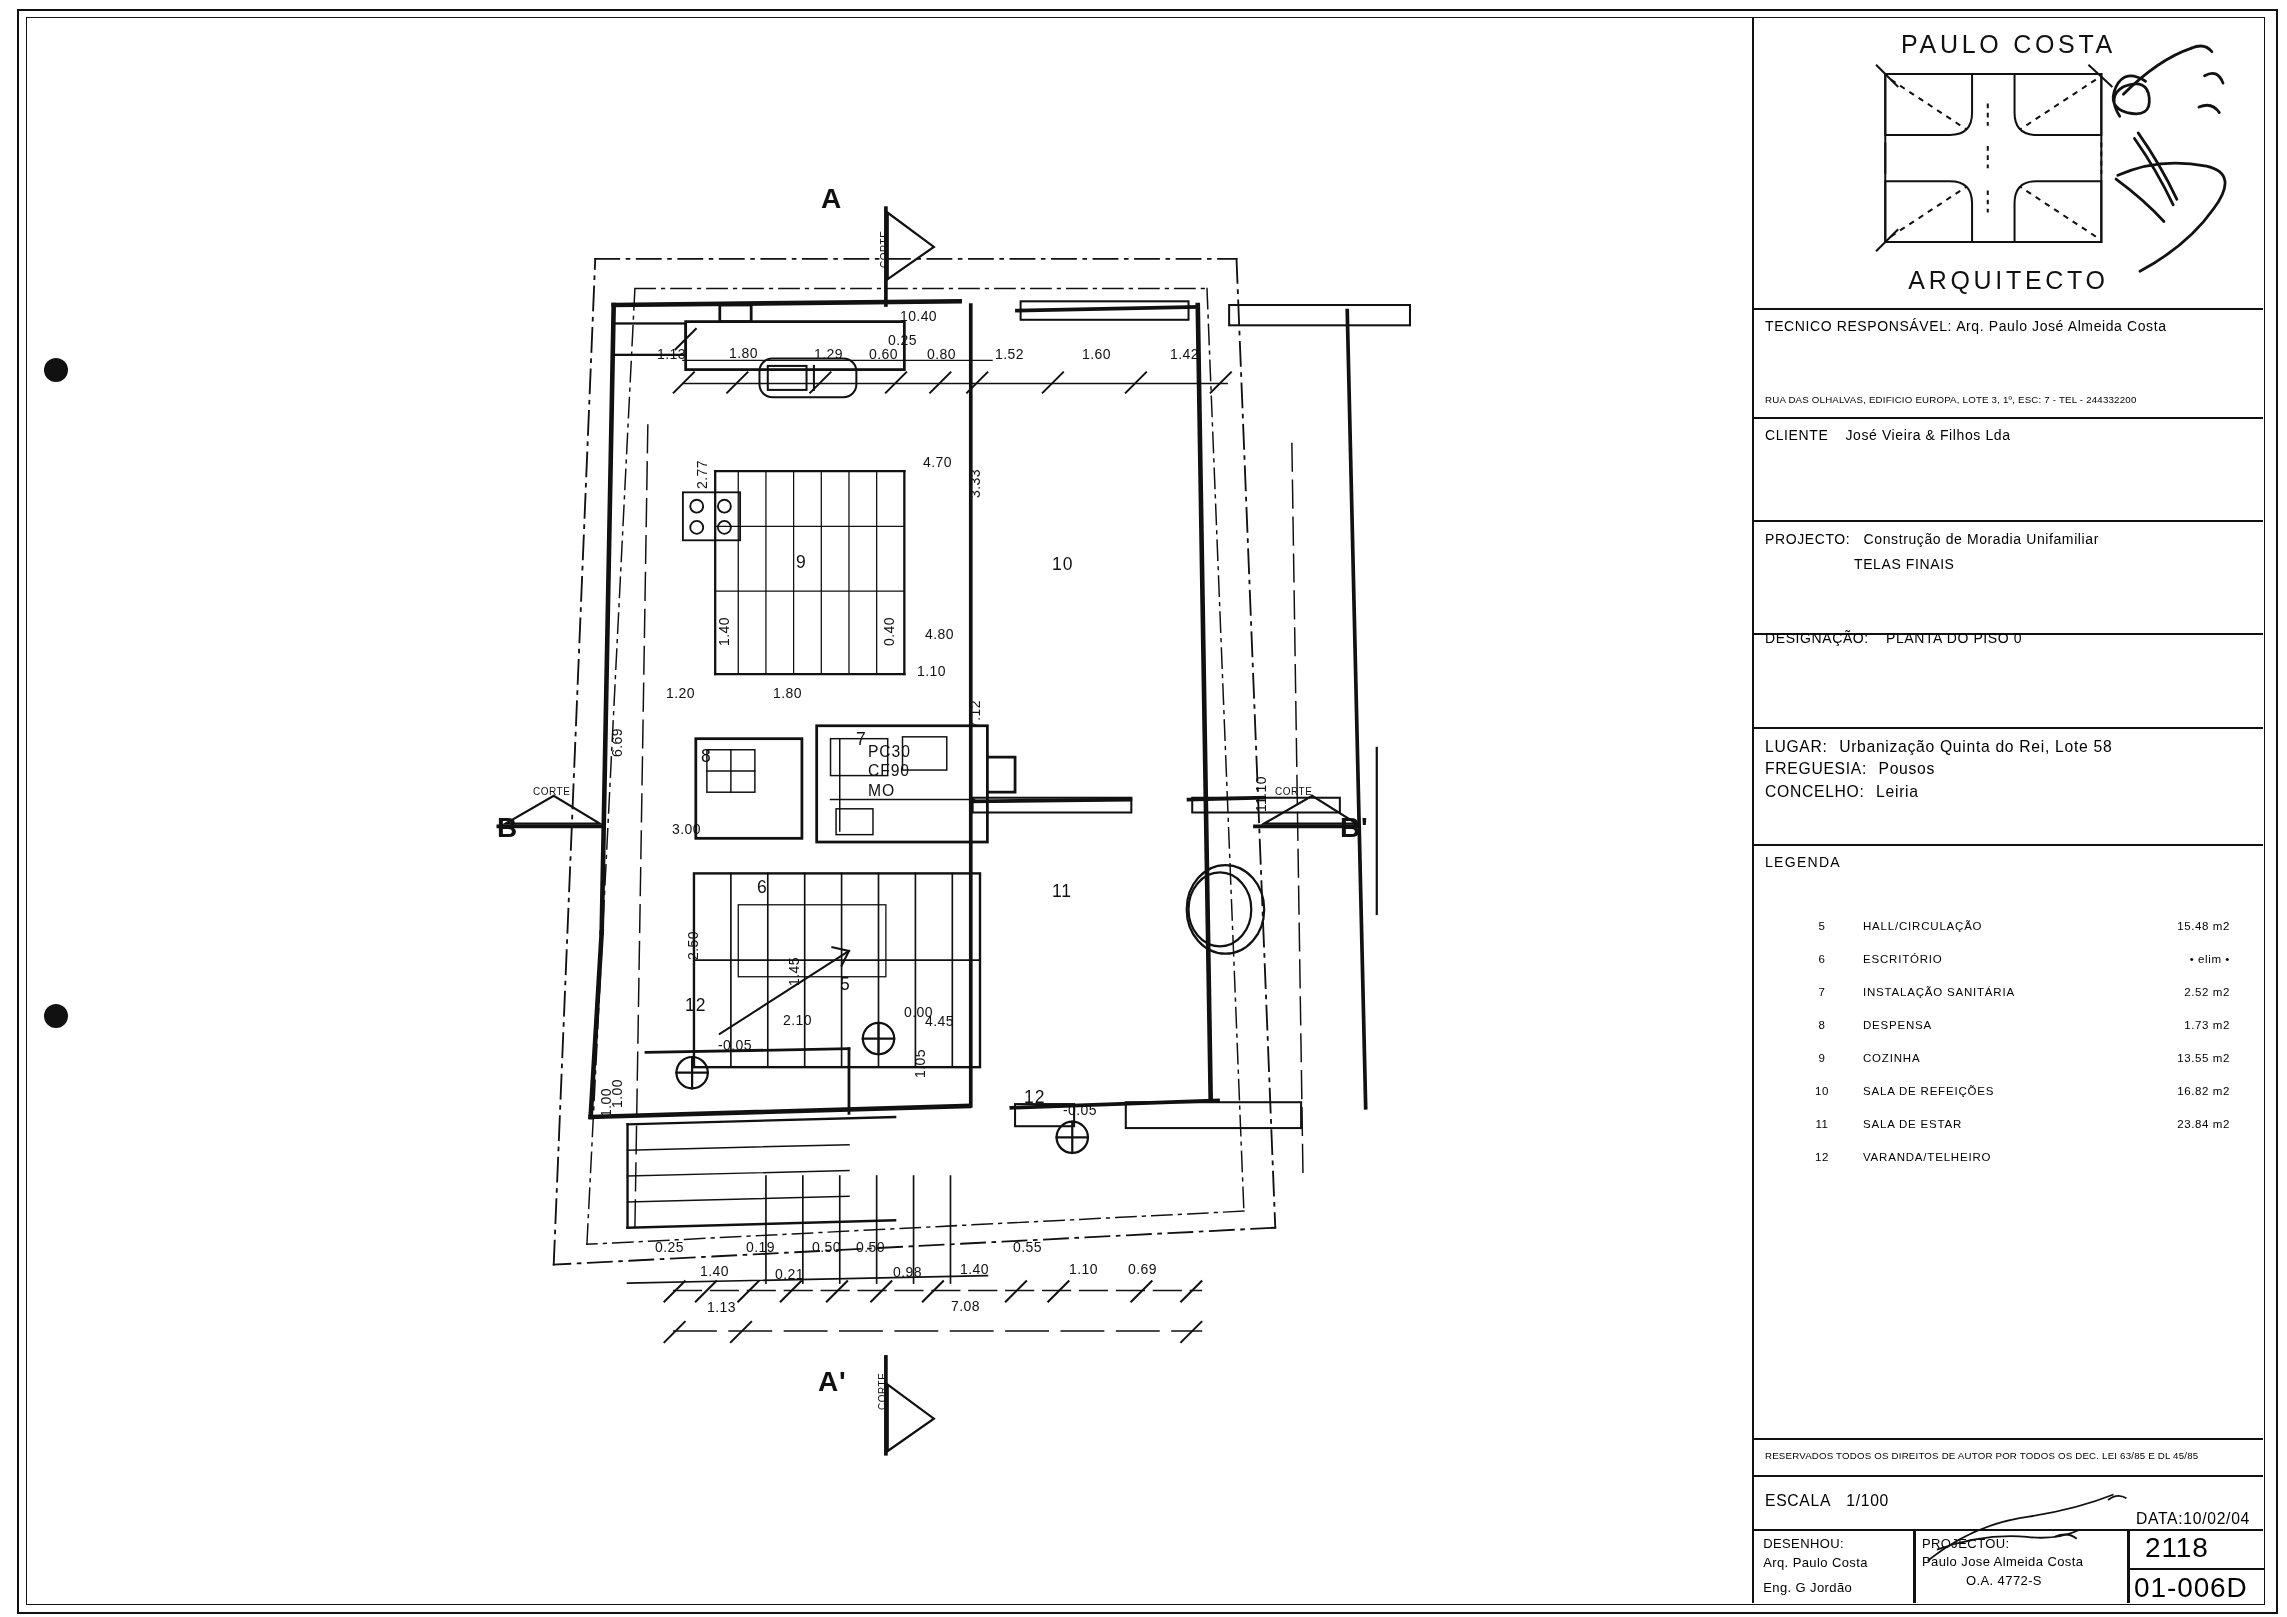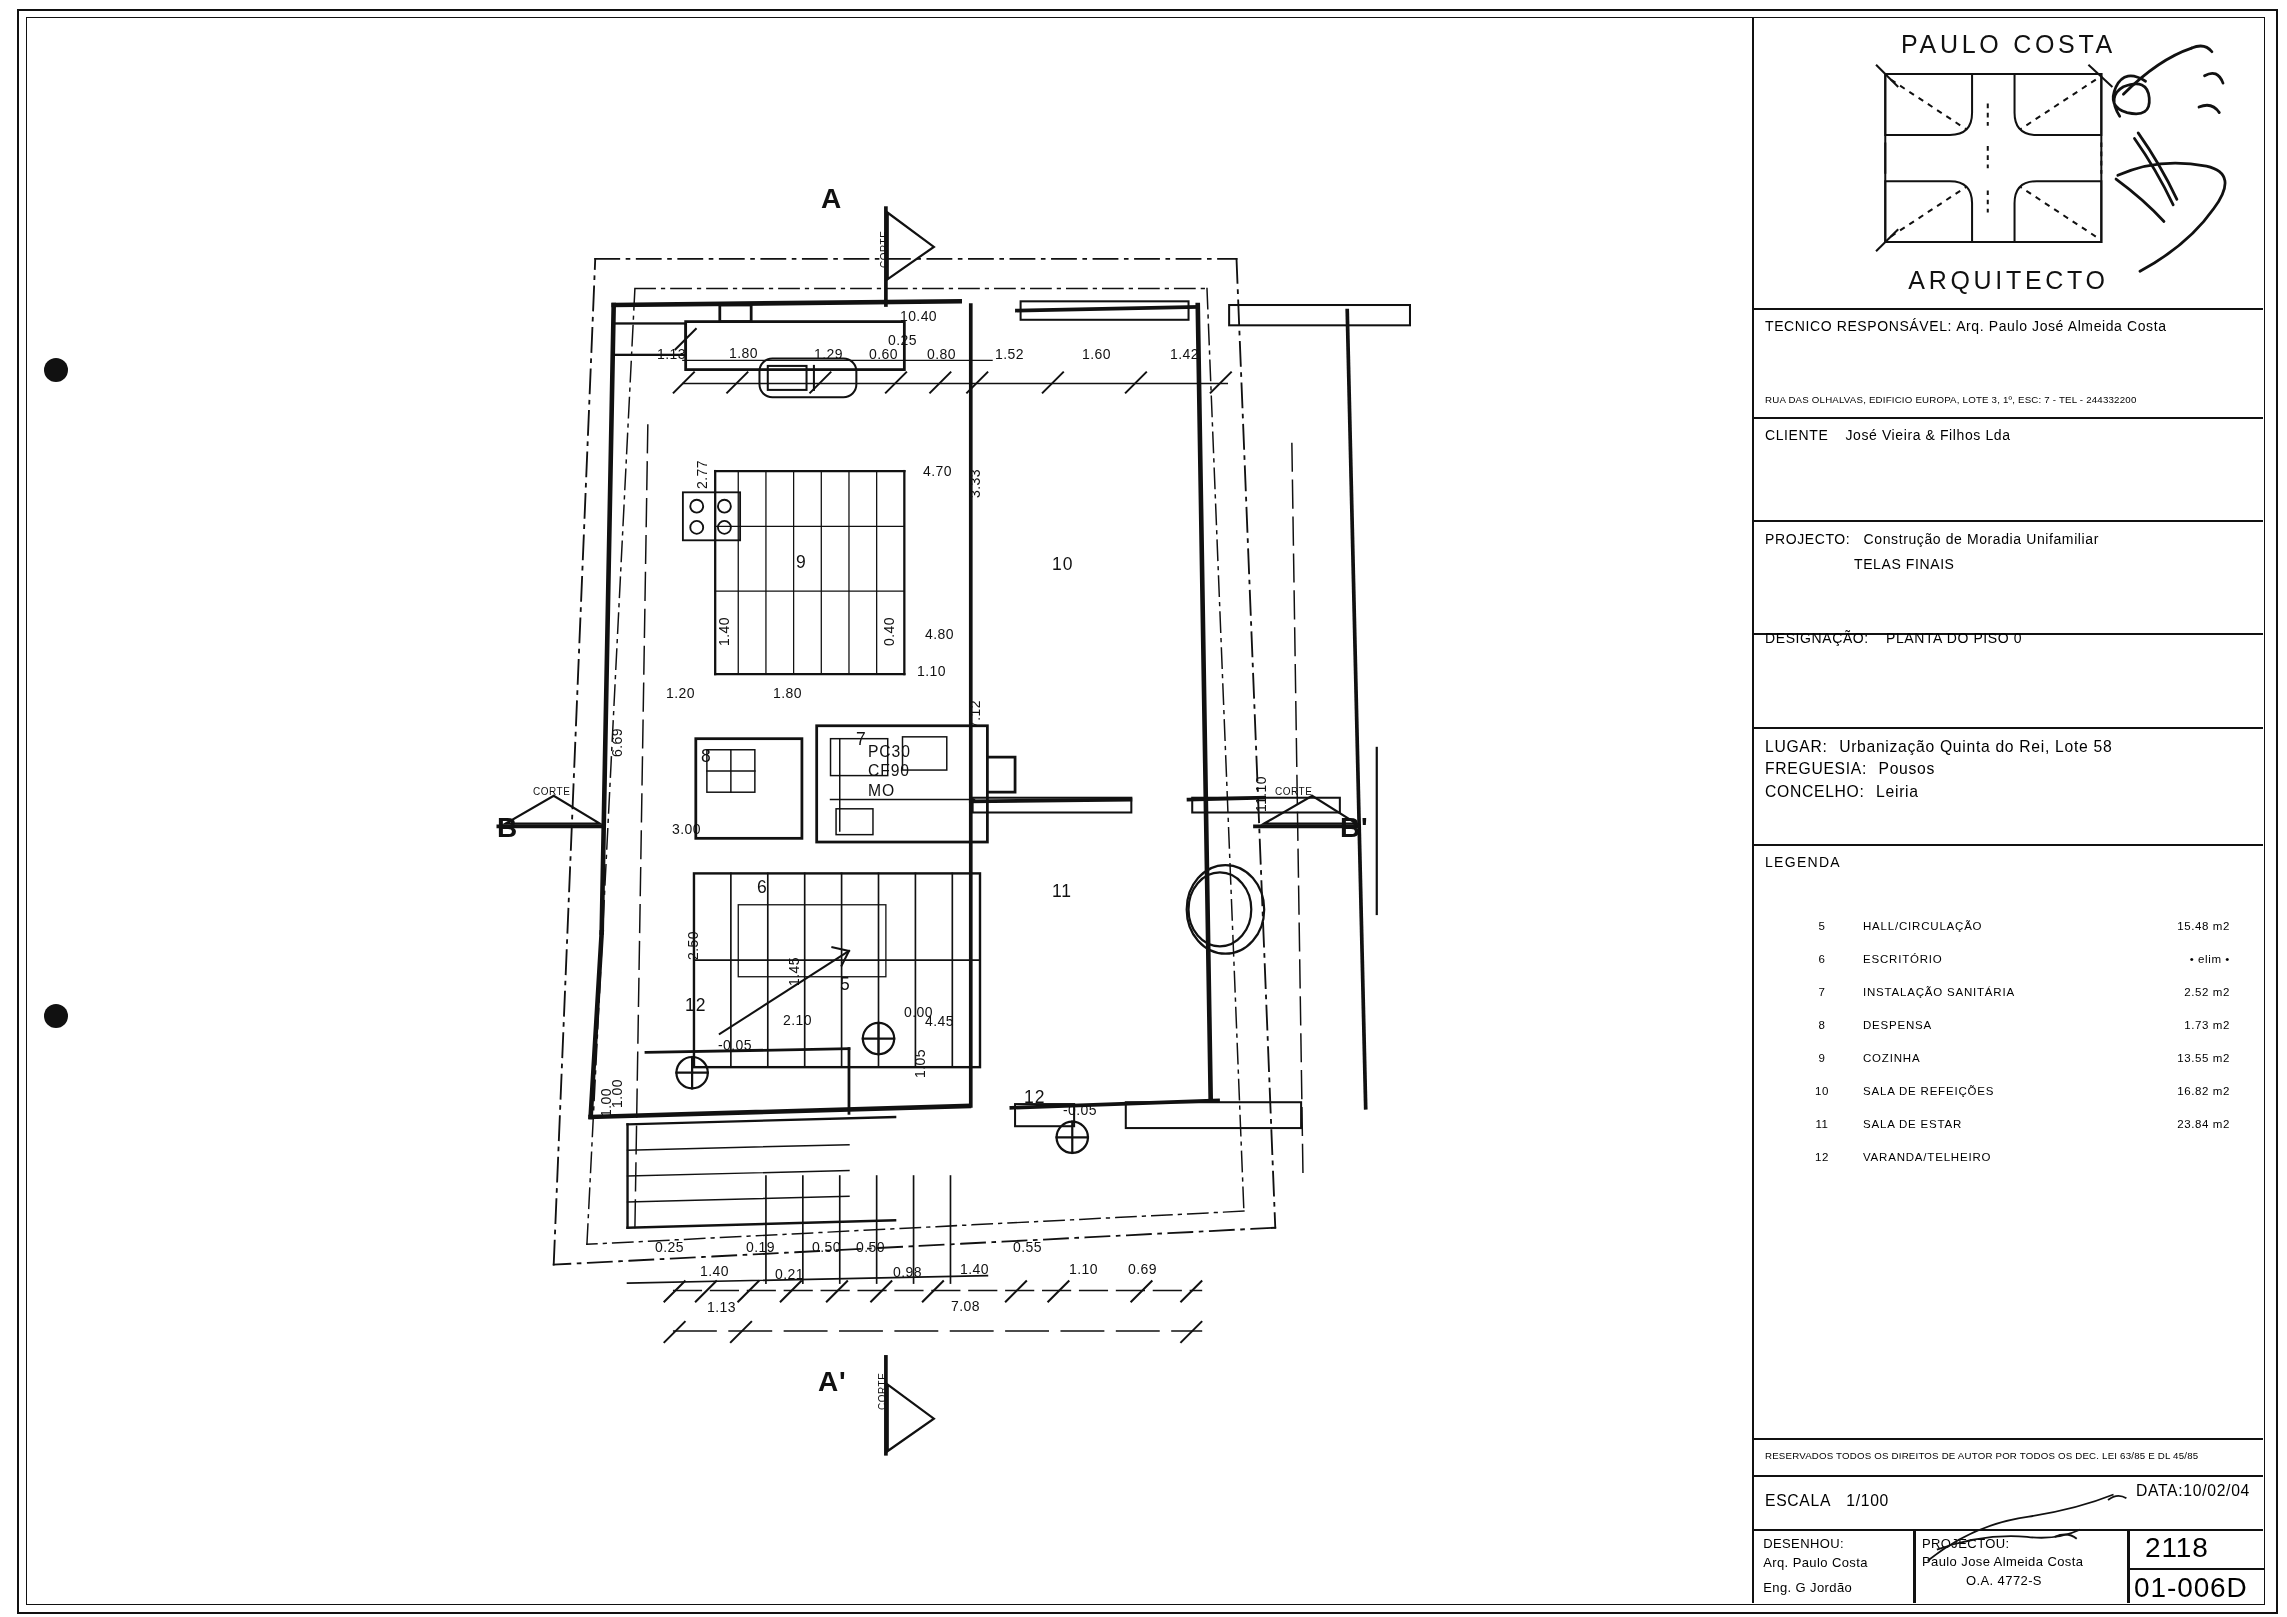--- a/index.html
+++ b/index.html
@@ -349,21 +349,21 @@
 
   <div class="t dim" style="left:707px;top:1299px;">1.13</div>
   <div class="t dim" style="left:951px;top:1298px;">7.08</div>
 
   <div class="t dimv" style="left:609px;top:757px;">6.69</div>
   <div class="t dimv" style="left:598px;top:1117px;">1.00</div>
 
   <div class="t dimv" style="left:1253px;top:812px;">11.10</div>
 
   <div class="t dimv" style="left:694px;top:489px;">2.77</div>
-  <div class="t dim" style="left:923px;top:454px;margin-top:9px;">4.70</div>
+  <div class="t dim" style="left:923px;top:454px;">4.70</div>
   <div class="t dimv" style="left:967px;top:498px;">3.33</div>
   <div class="t dim" style="left:925px;top:626px;">4.80</div>
   <div class="t dim" style="left:917px;top:663px;">1.10</div>
   <div class="t dimv" style="left:967px;top:729px;">7.12</div>
   <div class="t dimv" style="left:881px;top:646px;">0.40</div>
   <div class="t dimv" style="left:716px;top:646px;">1.40</div>
   <div class="t dim" style="left:666px;top:685px;">1.20</div>
   <div class="t dim" style="left:773px;top:685px;">1.80</div>
   <div class="t dim" style="left:672px;top:821px;">3.00</div>
   <div class="t dimv" style="left:685px;top:960px;">2.50</div>
@@ -510,21 +510,21 @@
 
     <div class="tbrow" style="top:1423px;height:37px;">
       <div style="padding:10px 11px 0 11px;" class="tiny">RESERVADOS TODOS OS DIREITOS DE AUTOR POR TODOS OS DEC. LEI 63/85 E DL 45/85</div>
     </div>
 
     <div class="tbrow" style="top:1460px;height:54px;">
       <div style="position:absolute;left:11px;top:15.7px;">
         <span class="mid">ESCALA</span>
         <span class="mid" style="margin-left:11px;">1/100</span>
       </div>
-      <div style="position:absolute;right:13px;top:5px;margin-left:15px;">
+      <div style="position:absolute;right:13px;top:33px;margin-left:15px;">
         <span class="mid">DATA:</span><span class="mid">10/02/04</span>
       </div>
     </div>
 
     <div class="tbrow" style="top:1514px;height:72px;border-bottom:none;border-radius:24px;">
       <div class="cellline" style="left:159px;top:0;width:2.8px;height:72px;"></div>
       <div class="cellline" style="left:373px;top:0;width:2.8px;height:72px;"></div>
       <div class="cellline" style="left:373px;top:37px;width:138px;height:2.8px;"></div>
 
       <div style="position:absolute;left:9.2px;top:5.5px;">

